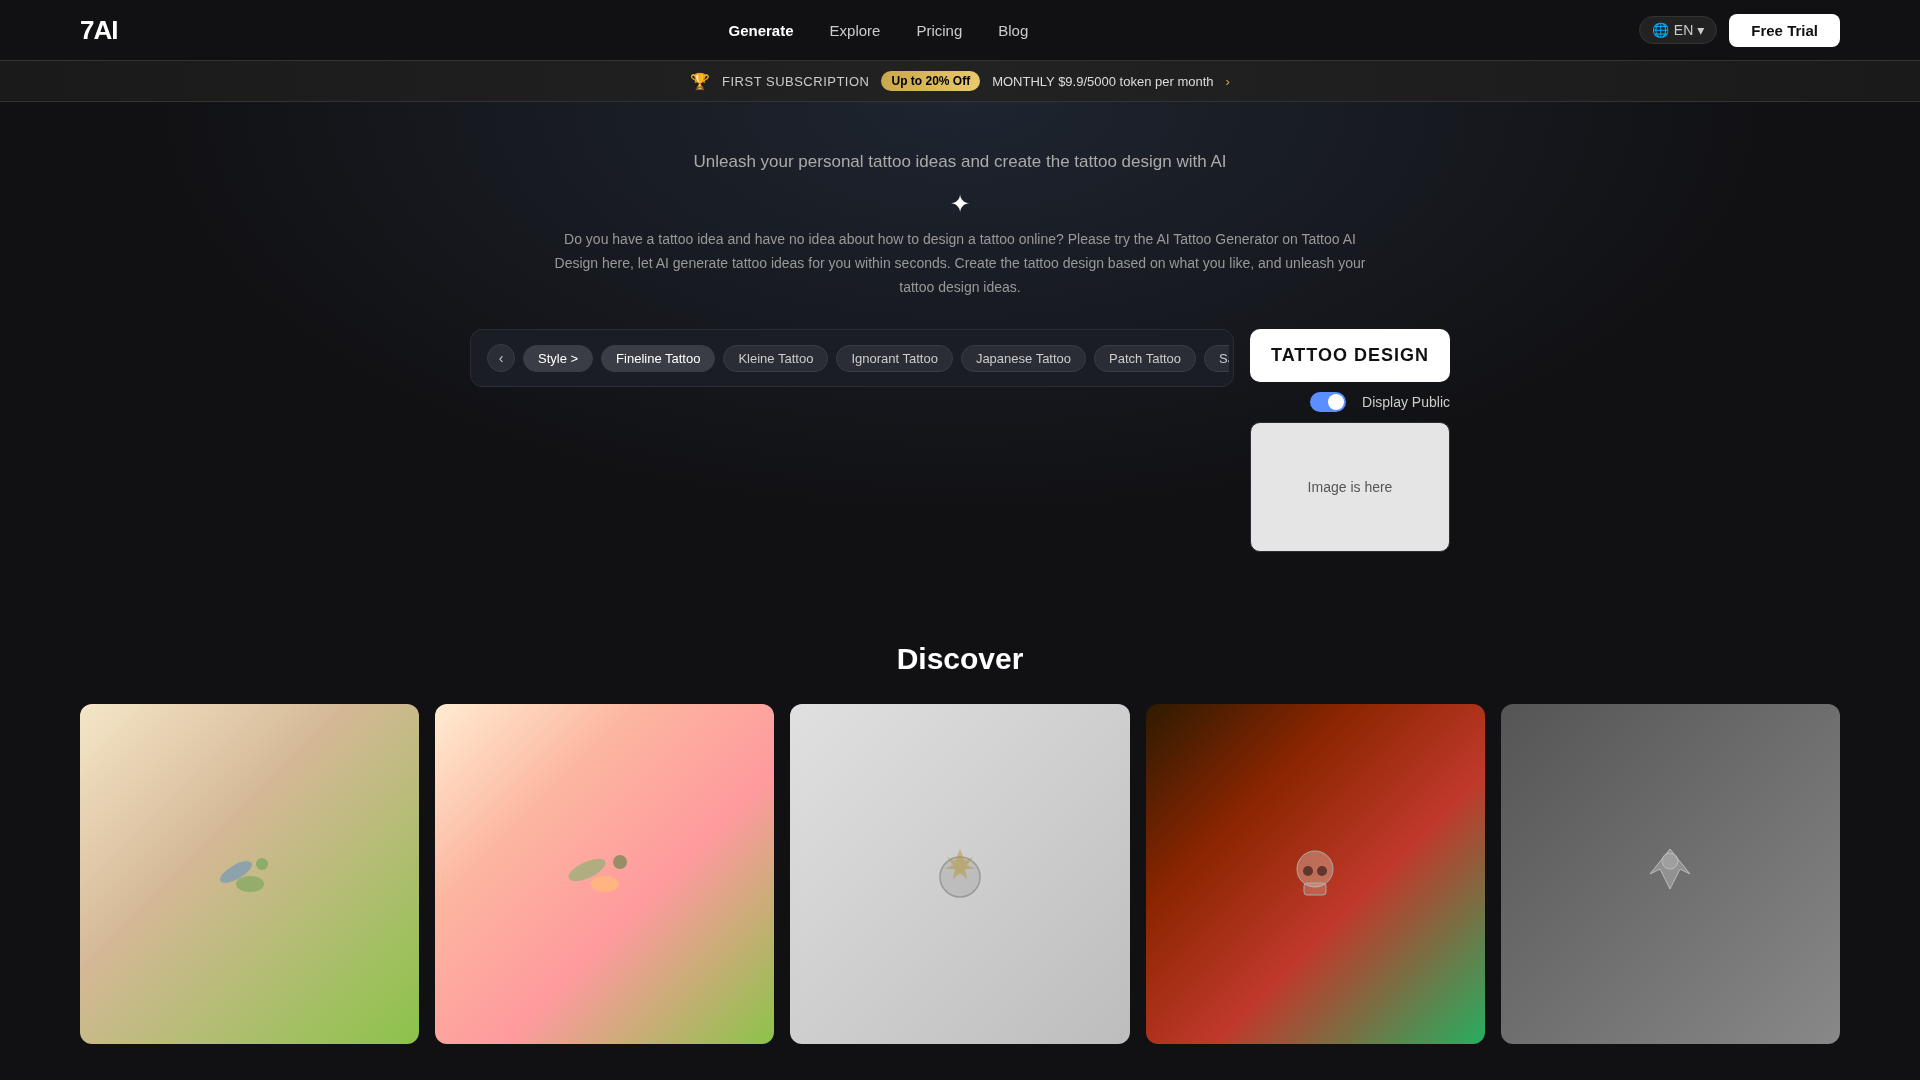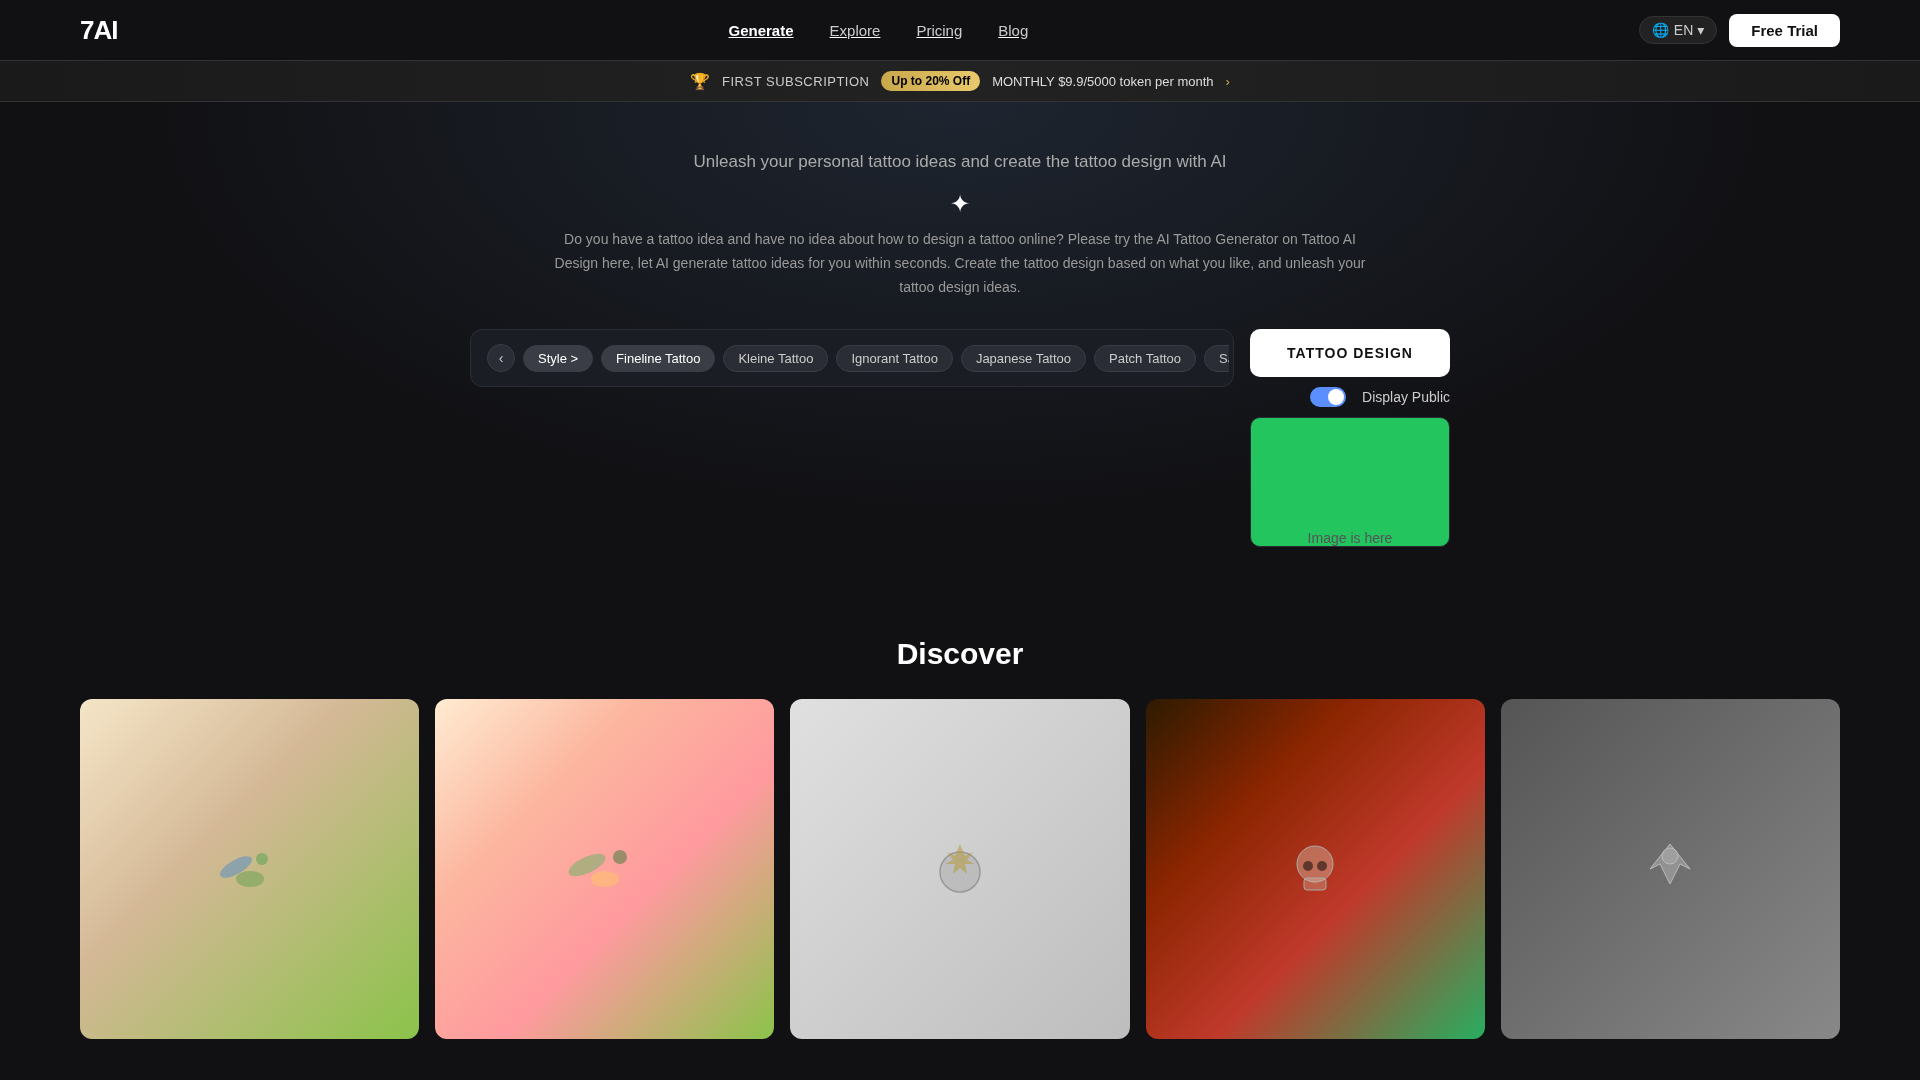--- a/index.html
+++ b/index.html
@@ -24,21 +24,20 @@
     }
     .nav-logo {
       font-size: 26px;
       font-weight: 900;
       color: #fff;
       letter-spacing: -1px;
     }
     .nav-links {
       display: flex;
       gap: 36px;
-      text-decoration: underline;
     }
     .nav-link {
       color: #ccc;
       font-size: 15px;
       cursor: pointer;
       text-decoration: none;
     }
     .nav-link.active { color: #fff; font-weight: 600; }
     .nav-right {
       display: flex;
@@ -204,21 +203,21 @@
     .right-panel {
       display: flex;
       flex-direction: column;
       gap: 10px;
       width: 200px;
     }
     .tattoo-design-btn {
       background: #fff;
       color: #111;
       font-weight: 900;
-      font-size: 14px;
+      font-size: 18px;
       letter-spacing: 1px;
       padding: 16px;
       border-radius: 10px;
       border: none;
       cursor: pointer;
       width: 100%;
     }
     .display-public-row {
       display: flex;
       align-items: center;
@@ -239,26 +238,26 @@
       content: '';
       position: absolute;
       width: 16px;
       height: 16px;
       background: #fff;
       border-radius: 50%;
       top: 2px;
       right: 2px;
     }
     .preview-box {
-      background: #22c55e;
+      background: #e5e5e5;
       border: 1px solid #2a2d35;
       border-radius: 10px;
       height: 130px;
       display: flex;
-      align-items: flex-end;
+      align-items: center;
       justify-content: center;
       color: #555;
       font-size: 14px;
     }
 
     
     .discover-section {
       padding: 50px 80px 30px;
     }
     .discover-title {

